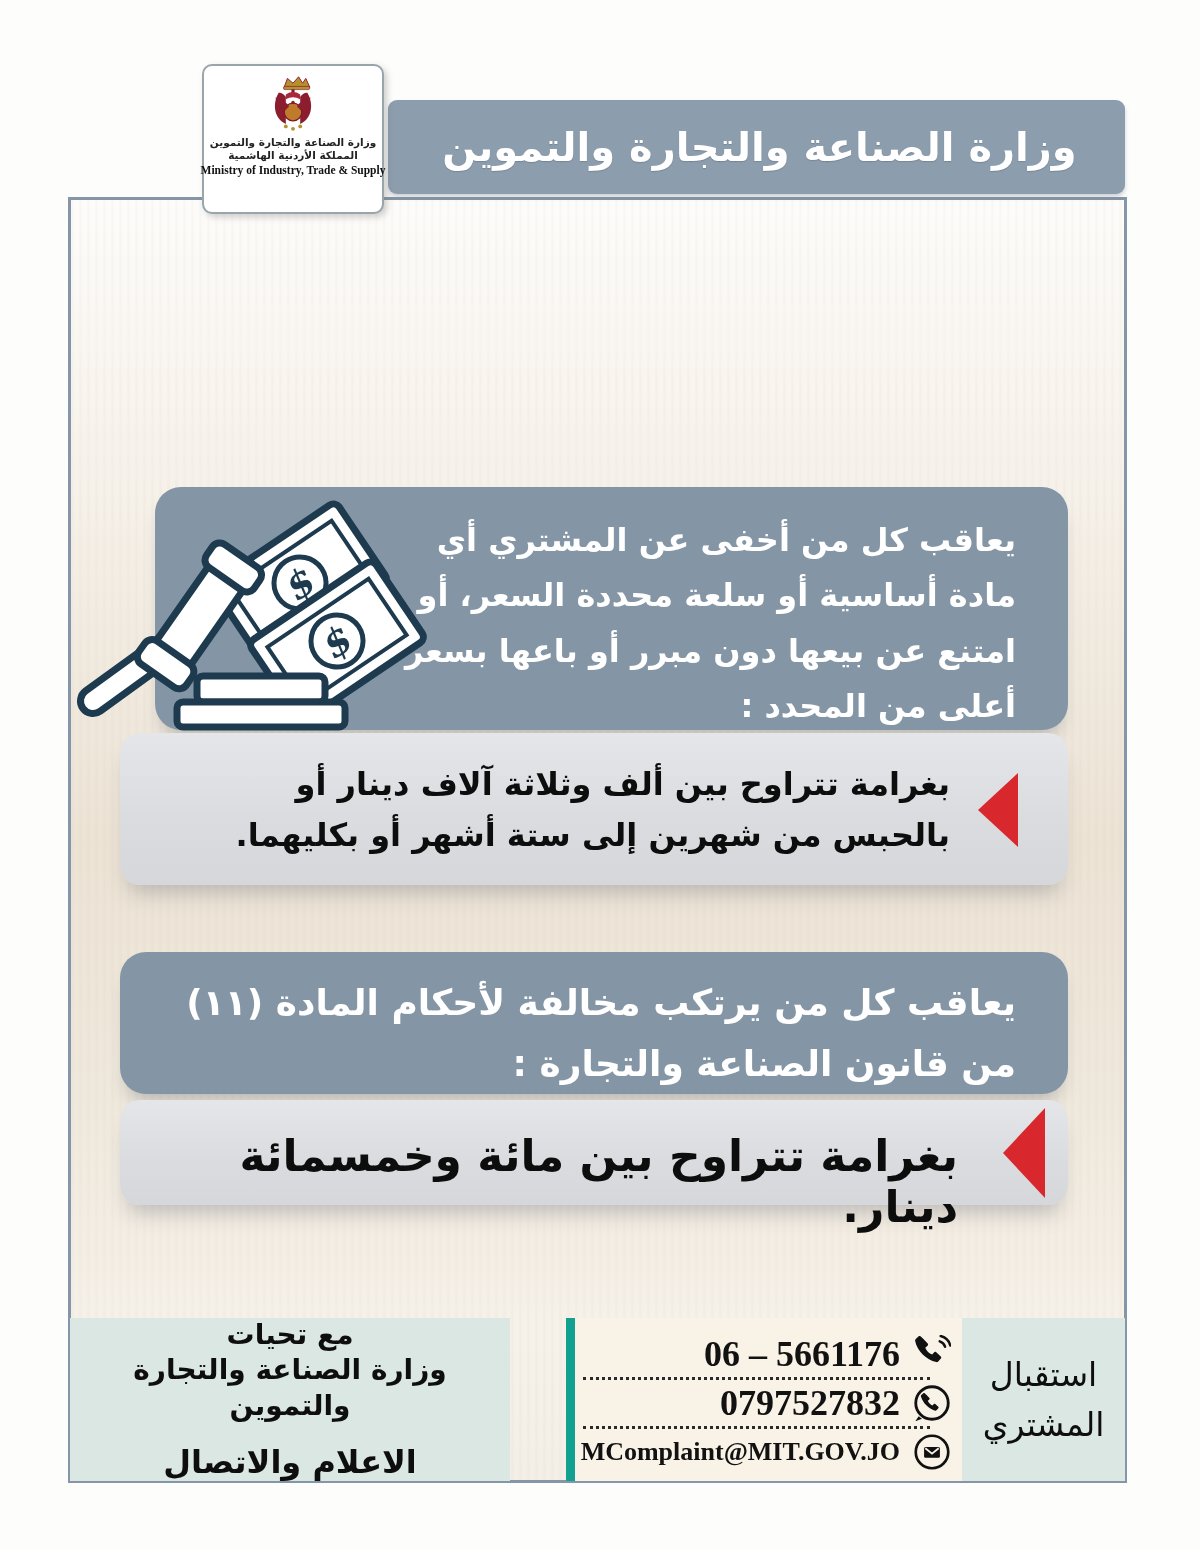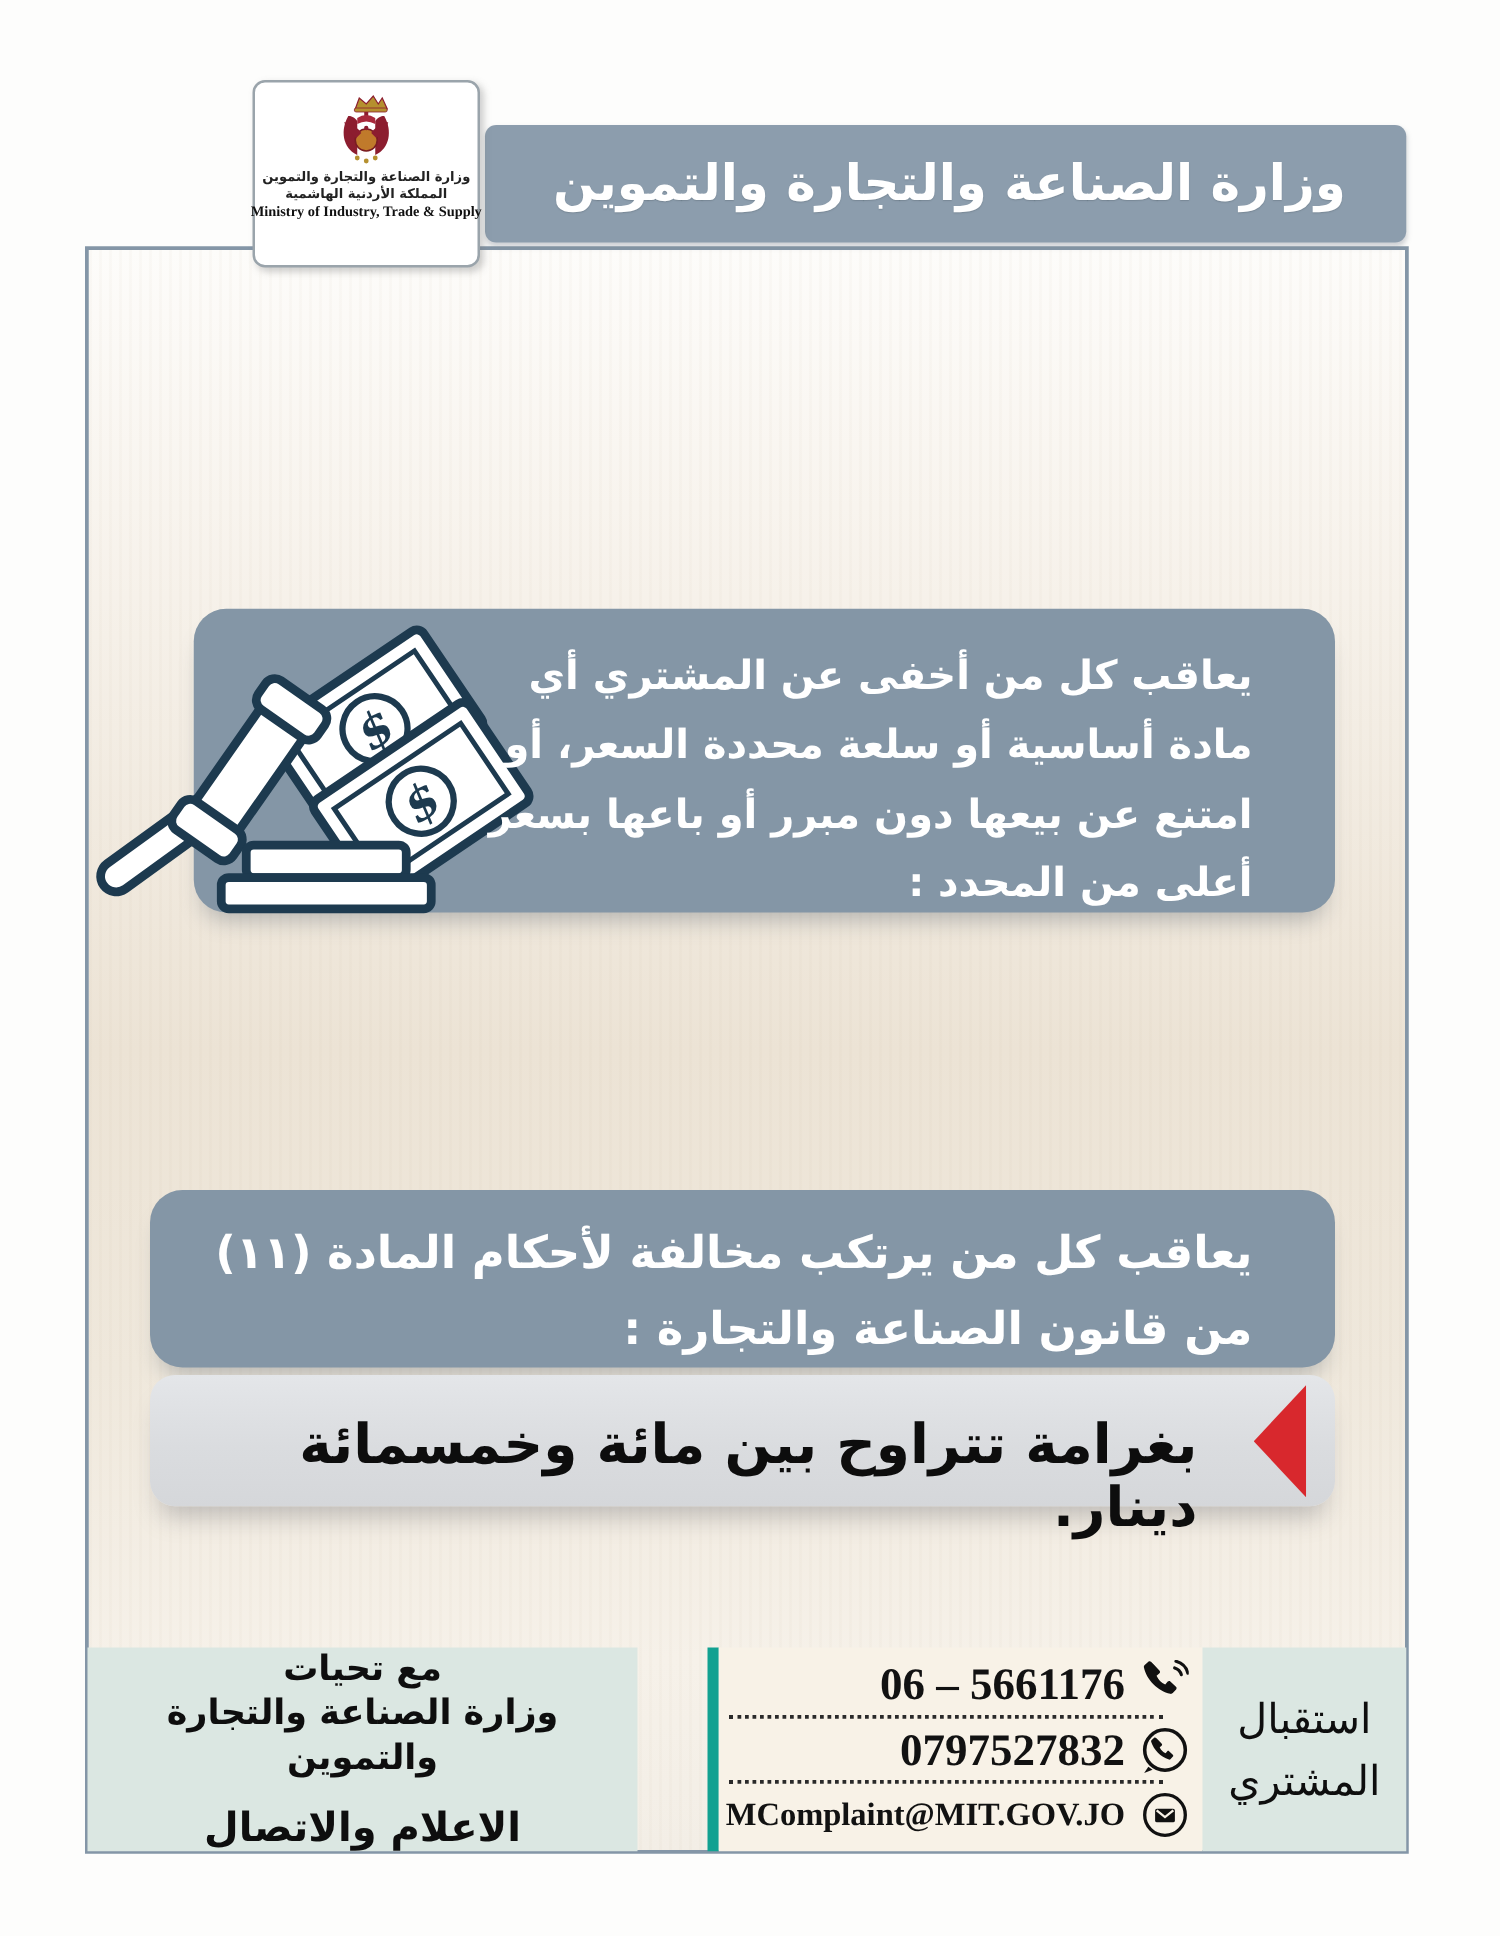--- a/index.html
+++ b/index.html
@@ -46,21 +46,21 @@
   .sbox{
     position:absolute;background:#8496A6;border-radius:26px;
     box-shadow:0 14px 18px -8px rgba(95,105,115,.40);
   }
   .pbox{
     position:absolute;border-radius:20px;
     background:linear-gradient(180deg,#e4e6e9 0%,#dadcdf 55%,#d5d7da 100%);
     box-shadow:0 16px 20px -8px rgba(130,130,135,.45);
   }
   .sbox .txt{
-    position:absolute;right:14px;top:0;direction:rtl;text-align:right;color:#ffffff;
+    position:absolute;right:0;top:0;direction:rtl;text-align:right;color:#ffffff;
     font-weight:bold;
   }
   .pbox .txt{
     position:absolute;direction:rtl;text-align:right;color:#0d0d0d;font-weight:bold;
   }
   .b1{left:155px;top:487px;width:913px;height:243px;}
   .b1 .txt{width:648px;padding:26px 52px 0 0;font-size:32px;line-height:1.73;}
   .b2{left:120px;top:733px;width:948px;height:152px;}
   .b2 .txt{right:118px;top:0;width:770px;padding-top:26px;font-size:32px;line-height:1.6;}
   .b3{left:120px;top:952px;width:948px;height:142px;}
@@ -81,21 +81,21 @@
     position:absolute;left:0;top:0;width:440px;height:163px;background:#DBE7E2;
     display:flex;flex-direction:column;align-items:center;justify-content:center;
     direction:rtl;color:#0e0e0e;font-weight:bold;text-align:center;
   }
   .panel-left .g1{font-size:28px;line-height:1.2;}
   .panel-left .g2{font-size:28px;line-height:1.3;}
   .panel-left .g3{font-size:32px;margin-top:18px;}
   .teal-divider{position:absolute;left:496px;top:0;width:9px;height:163px;background:#12A191;}
   .panel-mid{
     position:absolute;left:505px;top:0;width:387px;height:163px;background:#F8F2E7;
-    display:flex;flex-direction:column;justify-content:space-between;
+    display:flex;flex-direction:column;justify-content:flex-end;
     box-sizing:border-box;padding:6px 10px 6px 8px;
   }
   .contact-row{display:flex;align-items:center;justify-content:flex-end;gap:12px;height:46px;}
   .contact-row .ctext{
     font-family:"Liberation Serif","DejaVu Serif",serif;font-weight:bold;color:#121212;
     font-size:36px;white-space:nowrap;direction:ltr;
   }
   .contact-row.email .ctext{font-size:26px;}
   .cicon{width:40px;height:40px;display:flex;align-items:center;justify-content:center;flex:0 0 auto;}
   .dotline{border-bottom:3px dotted #2a2a2a;width:94%;align-self:flex-start;}
@@ -163,20 +163,24 @@
         <rect x="96" y="70" width="58" height="28" rx="9" fill="#ffffff" stroke="#1D3A4F" stroke-width="7"></rect>
         <rect x="96" y="188" width="58" height="28" rx="9" fill="#ffffff" stroke="#1D3A4F" stroke-width="7"></rect>
       </g>
 
       <rect x="122" y="203" width="128" height="26" rx="6" fill="#ffffff" stroke="#1D3A4F" stroke-width="7"></rect>
       <rect x="102" y="229" width="168" height="25" rx="6" fill="#ffffff" stroke="#1D3A4F" stroke-width="7"></rect>
     </svg>
     <div class="txt">يعاقب كل من أخفى عن المشتري أي مادة أساسية أو سلعة محددة السعر، أو امتنع عن بيعها دون مبرر أو باعها بسعر أعلى من المحدد :</div>
   </div>
 
+  <div class="pbox b2">
+    <div class="red-arrow"></div>
+    <div class="txt">بغرامة تتراوح بين ألف وثلاثة آلاف دينار أو بالحبس من شهرين إلى ستة أشهر أو بكليهما.</div>
+  </div>
 
   <div class="sbox b3">
     <div class="txt">يعاقب كل من يرتكب مخالفة لأحكام المادة (١١) من قانون الصناعة والتجارة :</div>
   </div>
 
   <div class="pbox b4">
     <div class="red-arrow"></div>
     <div class="txt">بغرامة تتراوح بين مائة وخمسمائة دينار.</div>
   </div>
 

